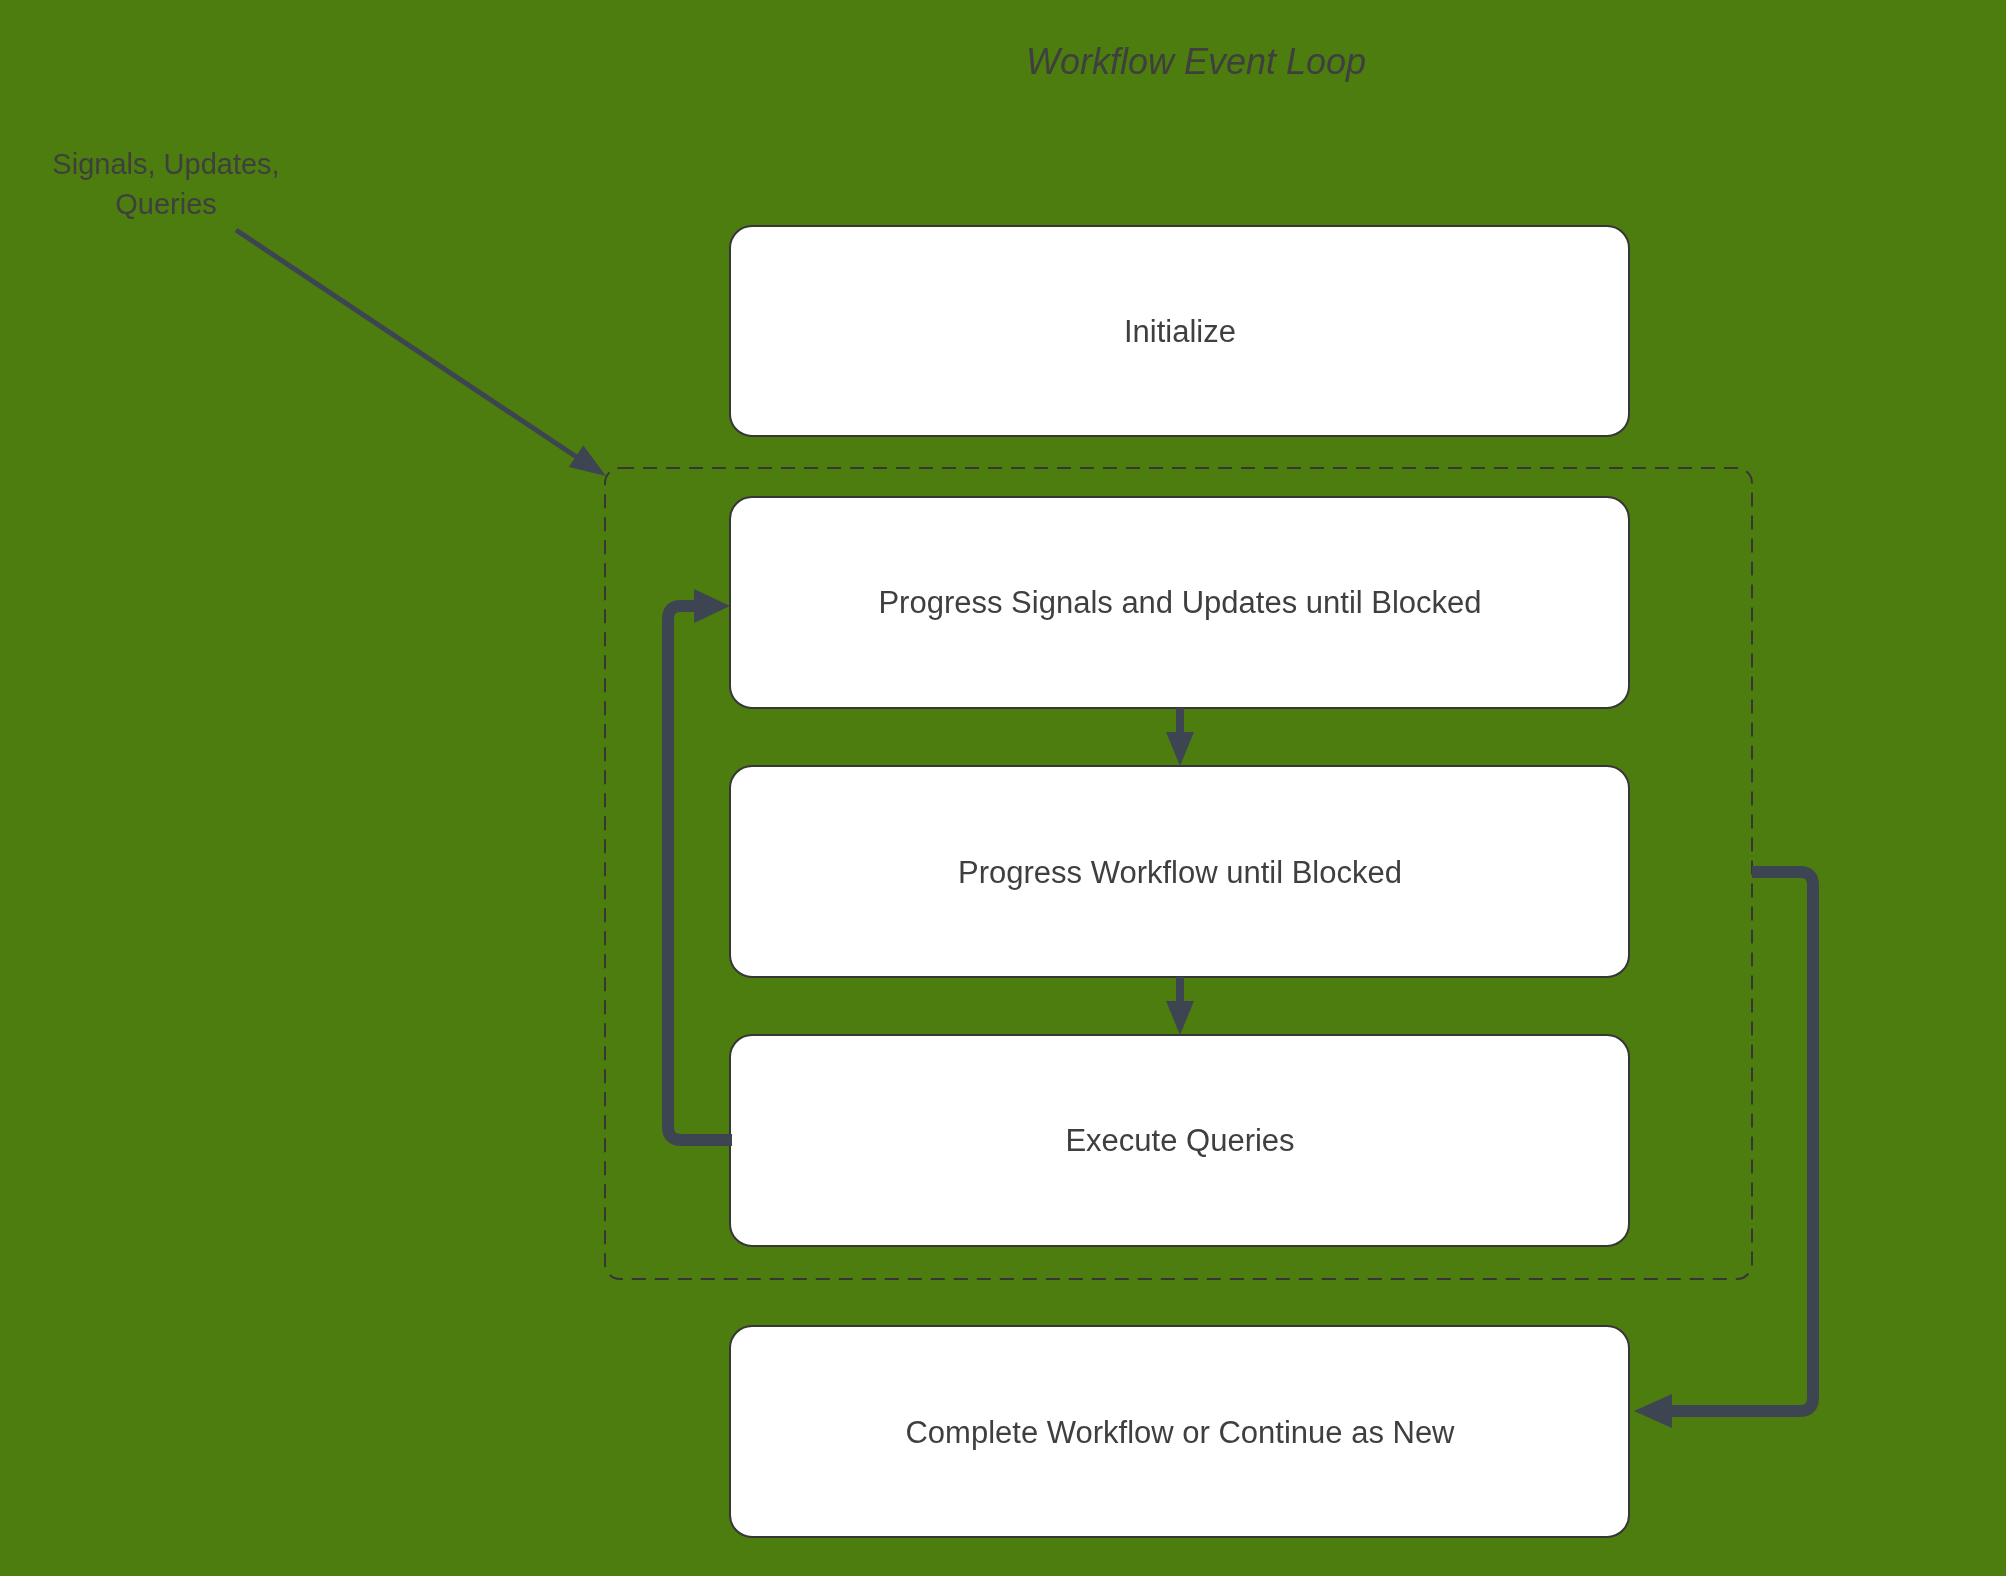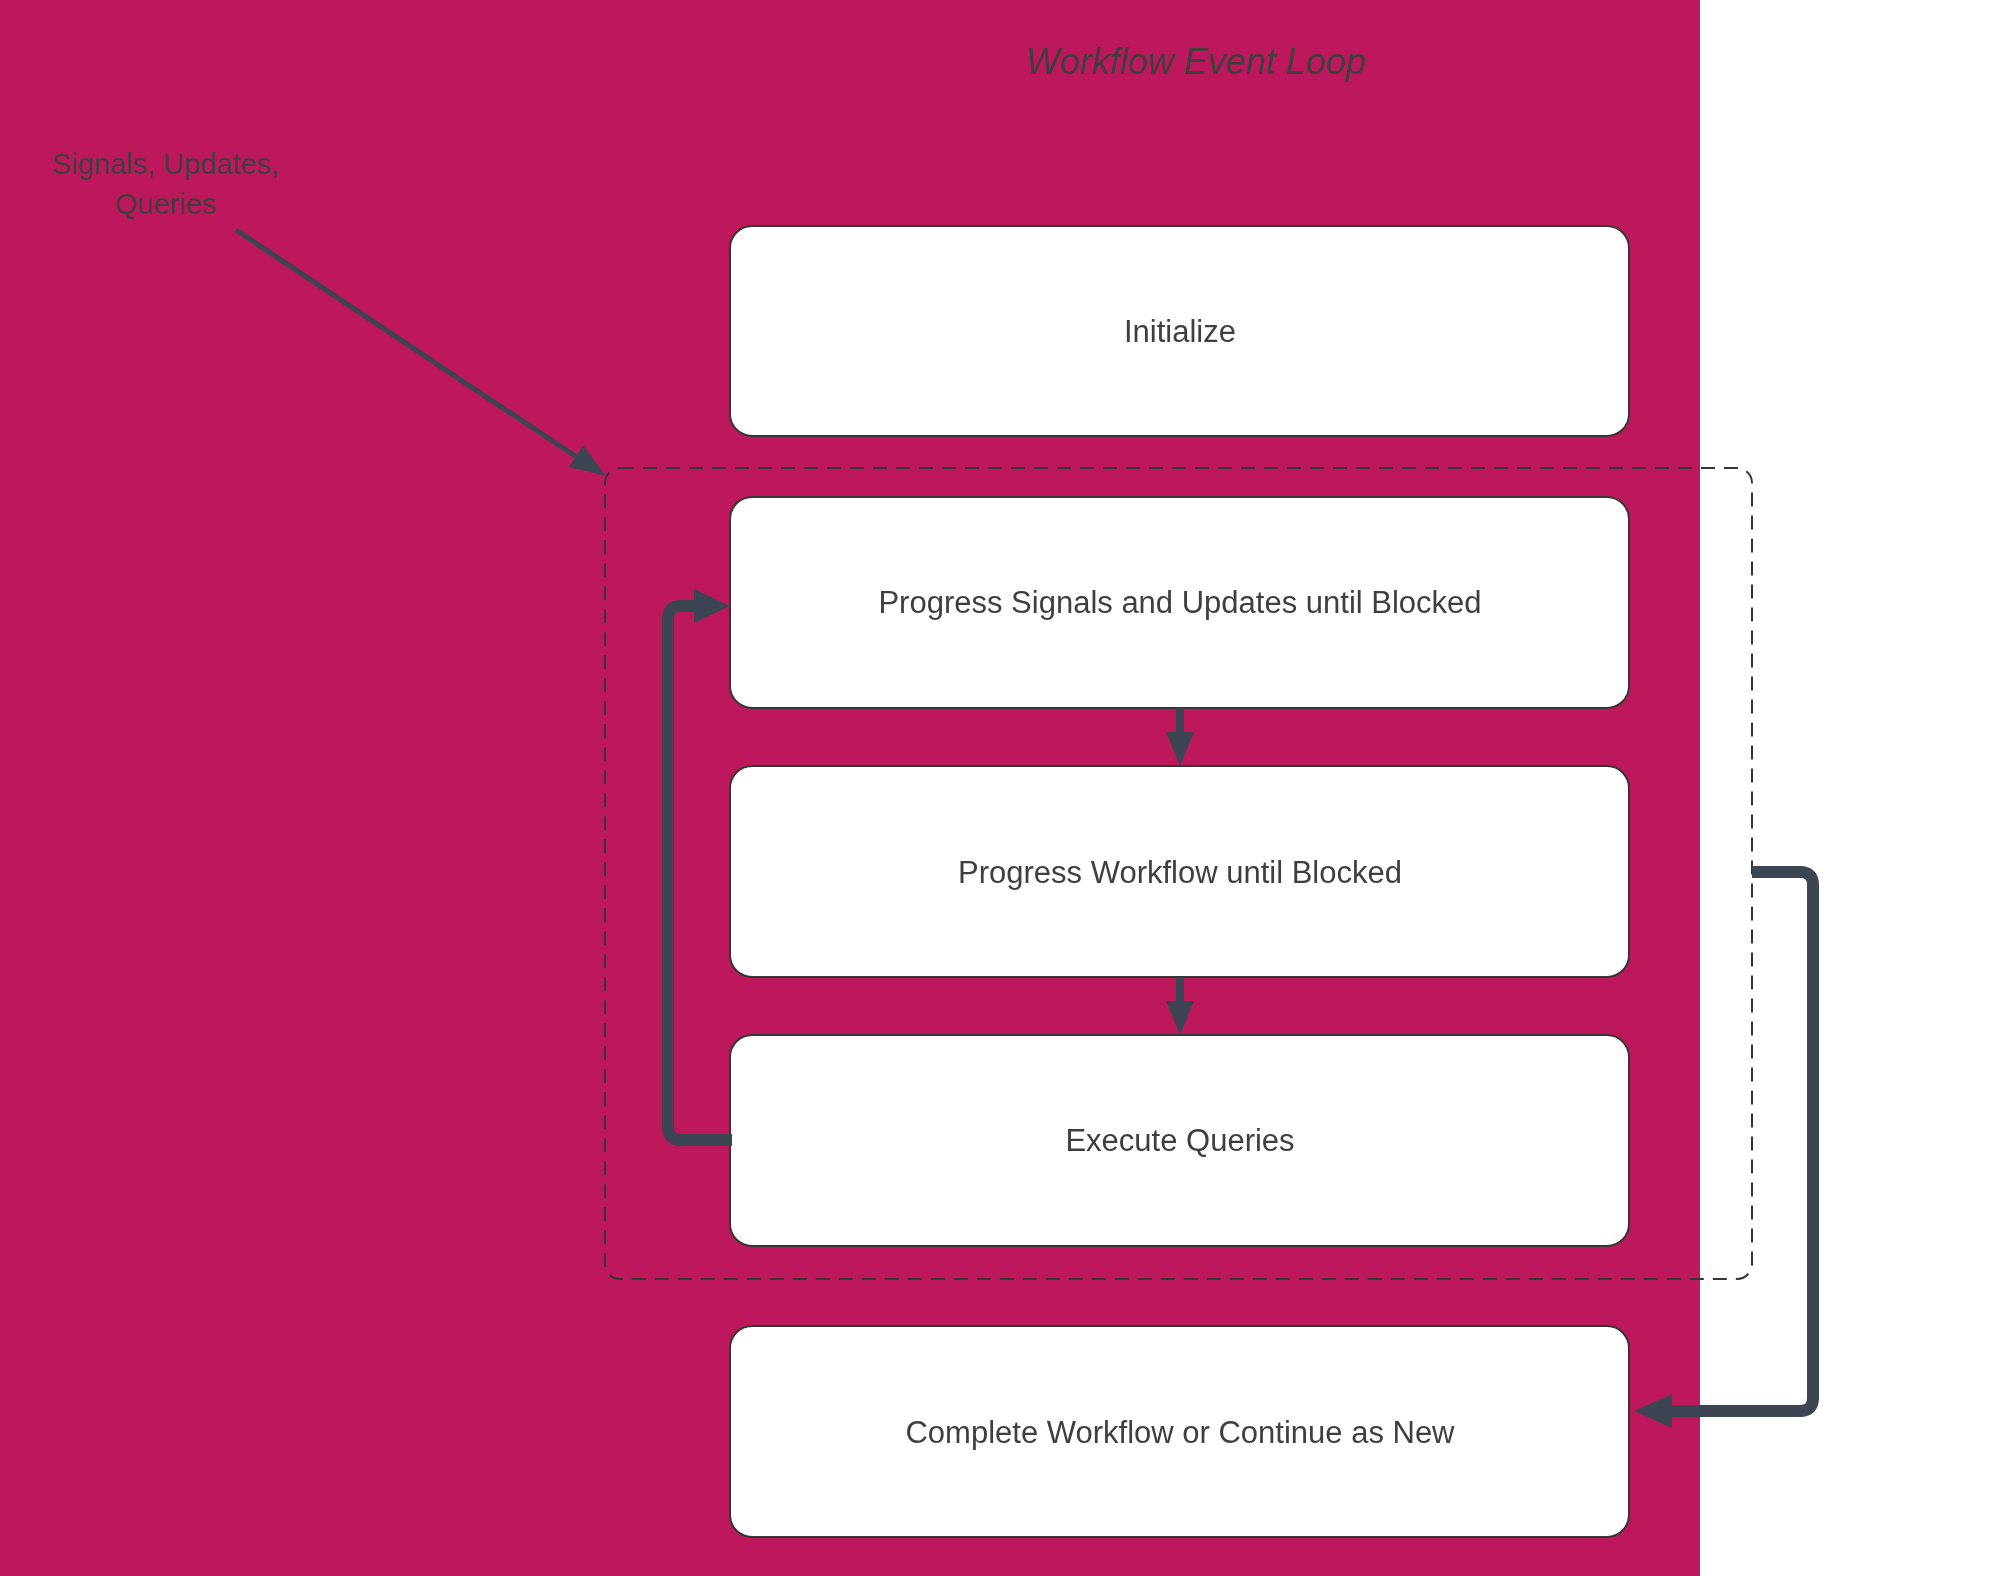--- a/index.html
+++ b/index.html
@@ -5,23 +5,23 @@
   html, body {
     margin: 0;
     padding: 0;
     width: 2006px;
     height: 1576px;
     background: #ffffff;
     overflow: hidden;
   }
   .stage {
     position: relative;
-    width: 1700px;
+    width: 2006px;
     height: 1576px;
-    background: #be185d;
+    background: #4d7c0f;
   }
   svg { display: block; }
 
   .diagram-title {
     font-family: "Liberation Sans", "DejaVu Sans", sans-serif;
     font-size: 36px;
     font-style: italic;
     fill: #3f3f3f;
     text-anchor: middle;
   }

